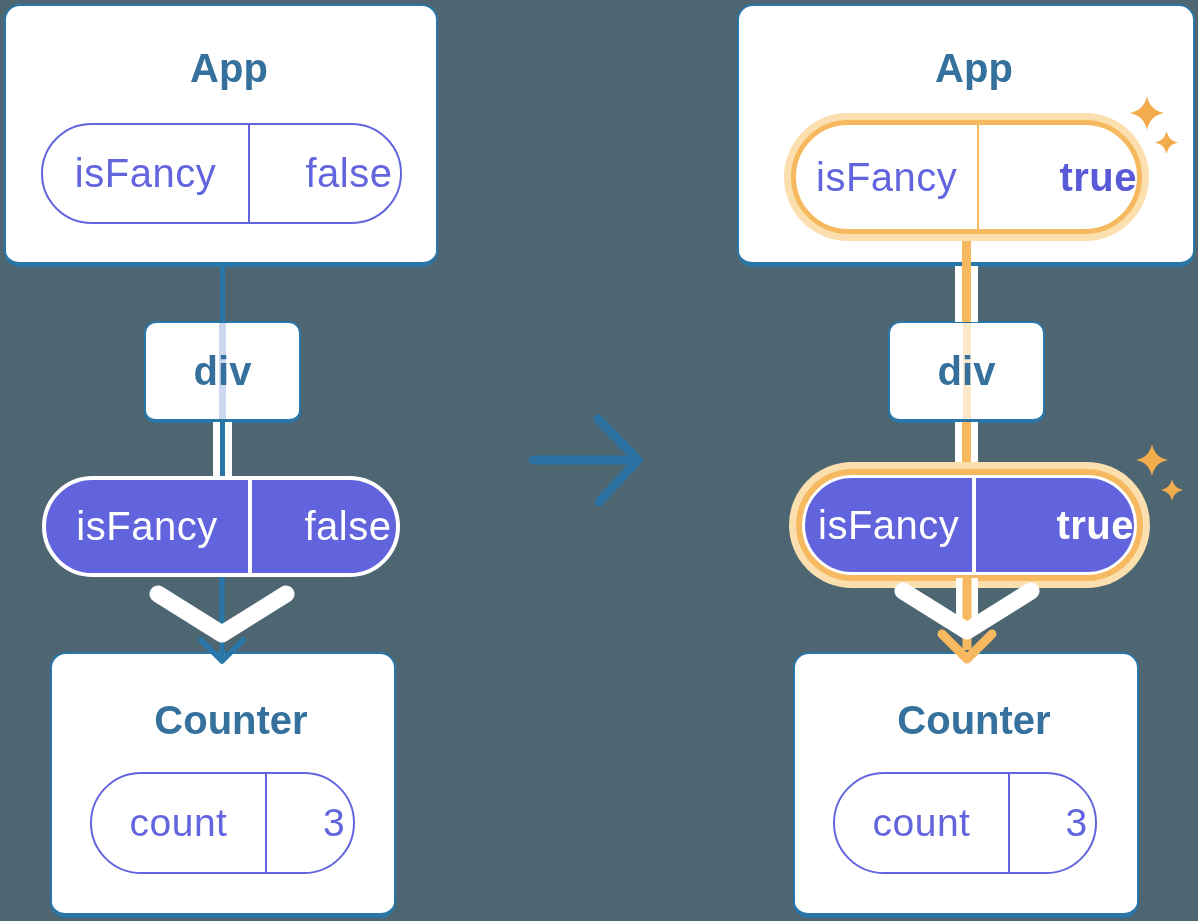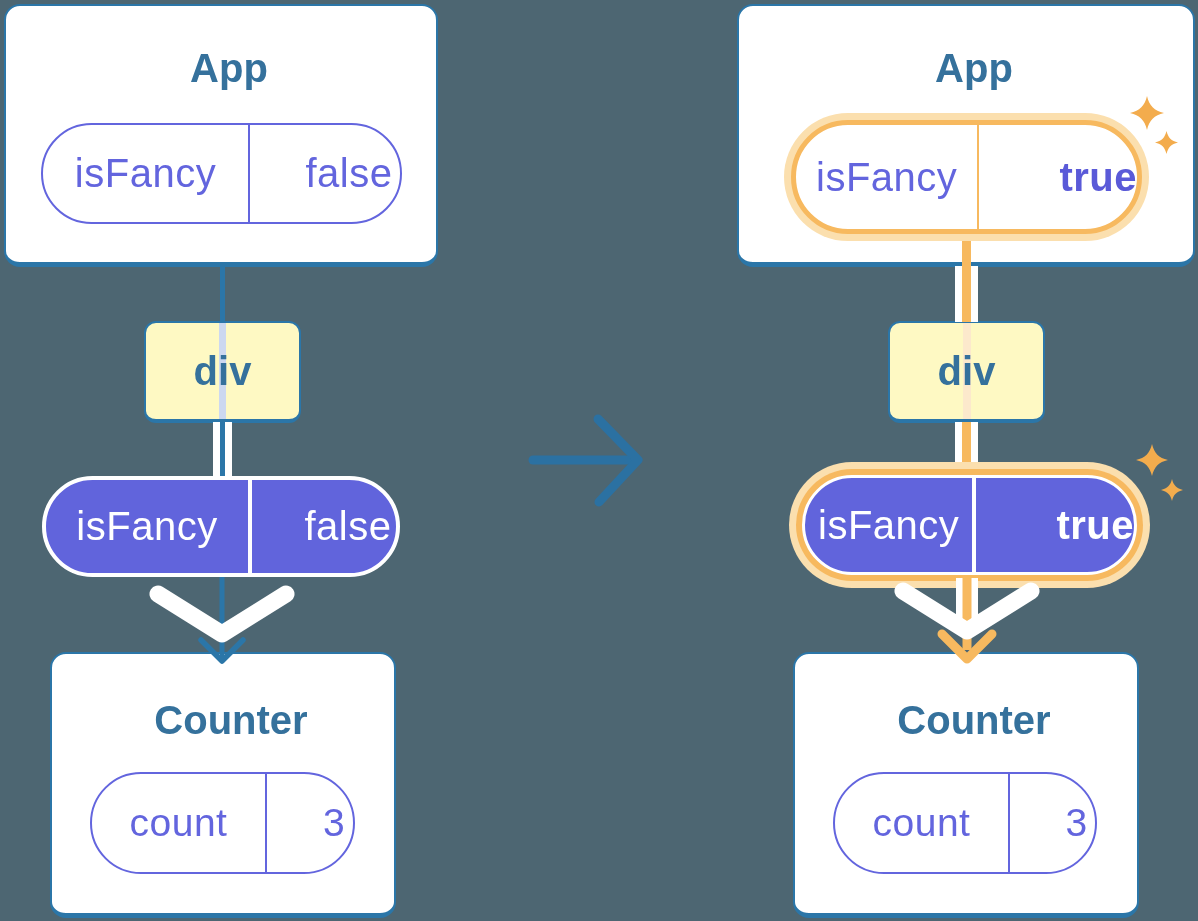--- a/index.html
+++ b/index.html
@@ -28,21 +28,21 @@
         box-shadow:0 0 0 7px #FBDFAE;}
   .pill-hl-outline .cell-l{border-right:2.5px solid #F7B95F;}
 
   .pill-hl-solid{background:#6164DC;border:3px solid #fff;color:#fff;
         box-shadow:0 0 0 6px #F7B95F,0 0 0 13px #FBDFAE;}
   .pill-hl-solid .cell-l{border-right:4px solid #fff;}
 
   .bold-val{font-weight:700;padding-left:32px;}
 
   
-  .divbox{position:absolute;background:#fef9c3;border:2.5px solid #2B76A8;border-bottom-width:4.5px;
+  .divbox{position:absolute;background:#ffffff;border:2.5px solid #2B76A8;border-bottom-width:4.5px;
           border-radius:12px;box-sizing:border-box;z-index:1;
           display:flex;align-items:center;justify-content:center;
           color:#35719C;font-size:40px;font-weight:600;}
   .thru-line{position:absolute;top:0;bottom:0;z-index:0;}
 
   
   .vline{position:absolute;z-index:2;}
   .stripes{position:absolute;display:flex;z-index:2;}
   .stripes i{display:block;}
   .stripes .w{width:7px;background:#fff;}

